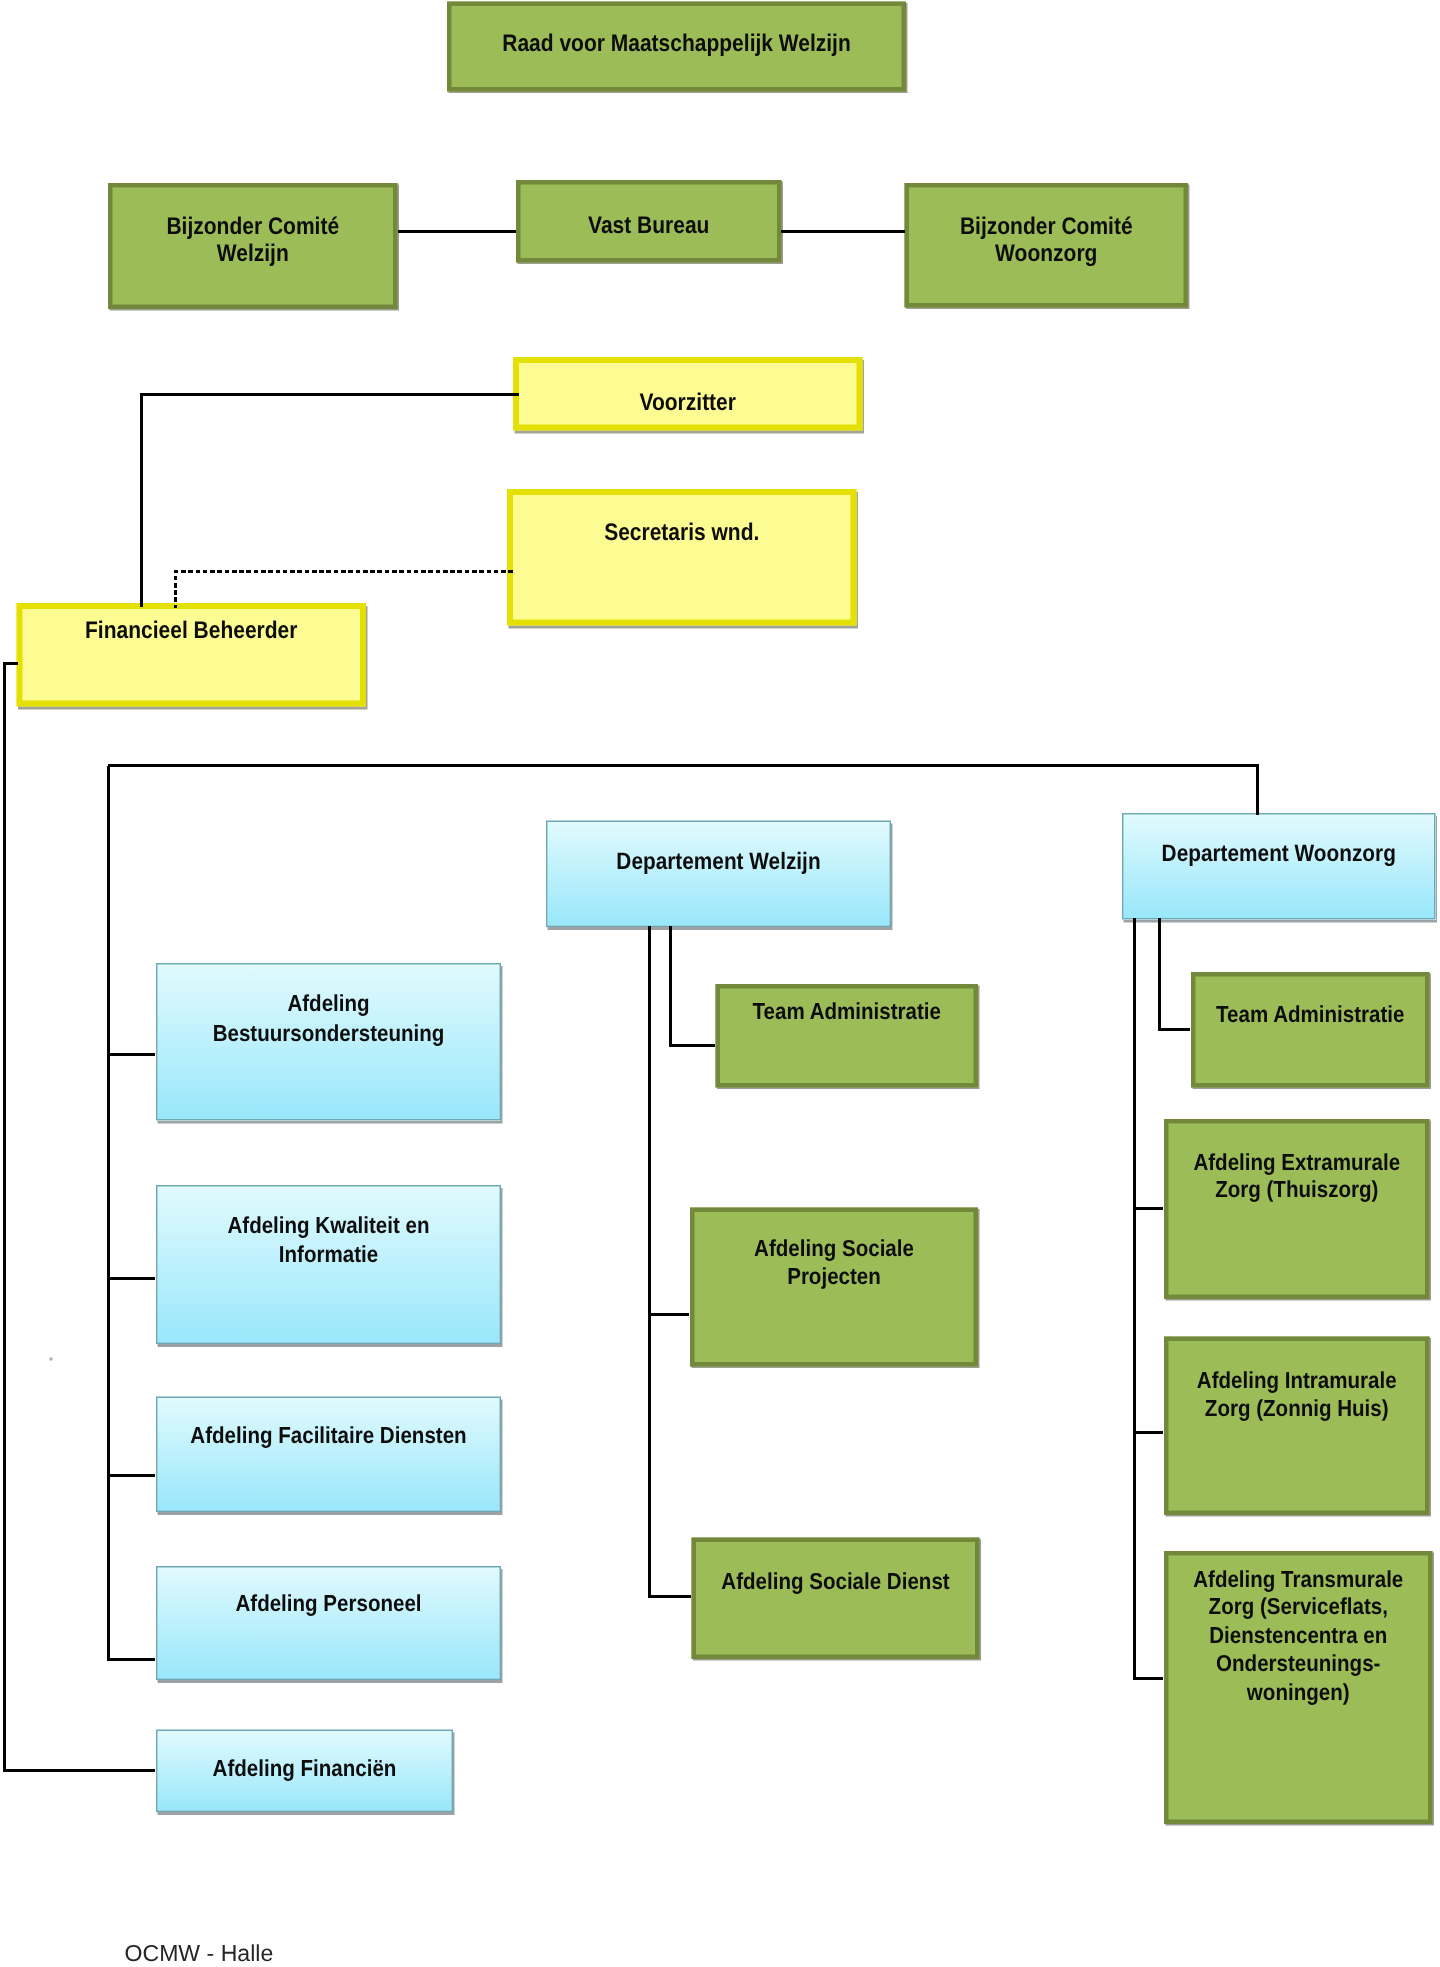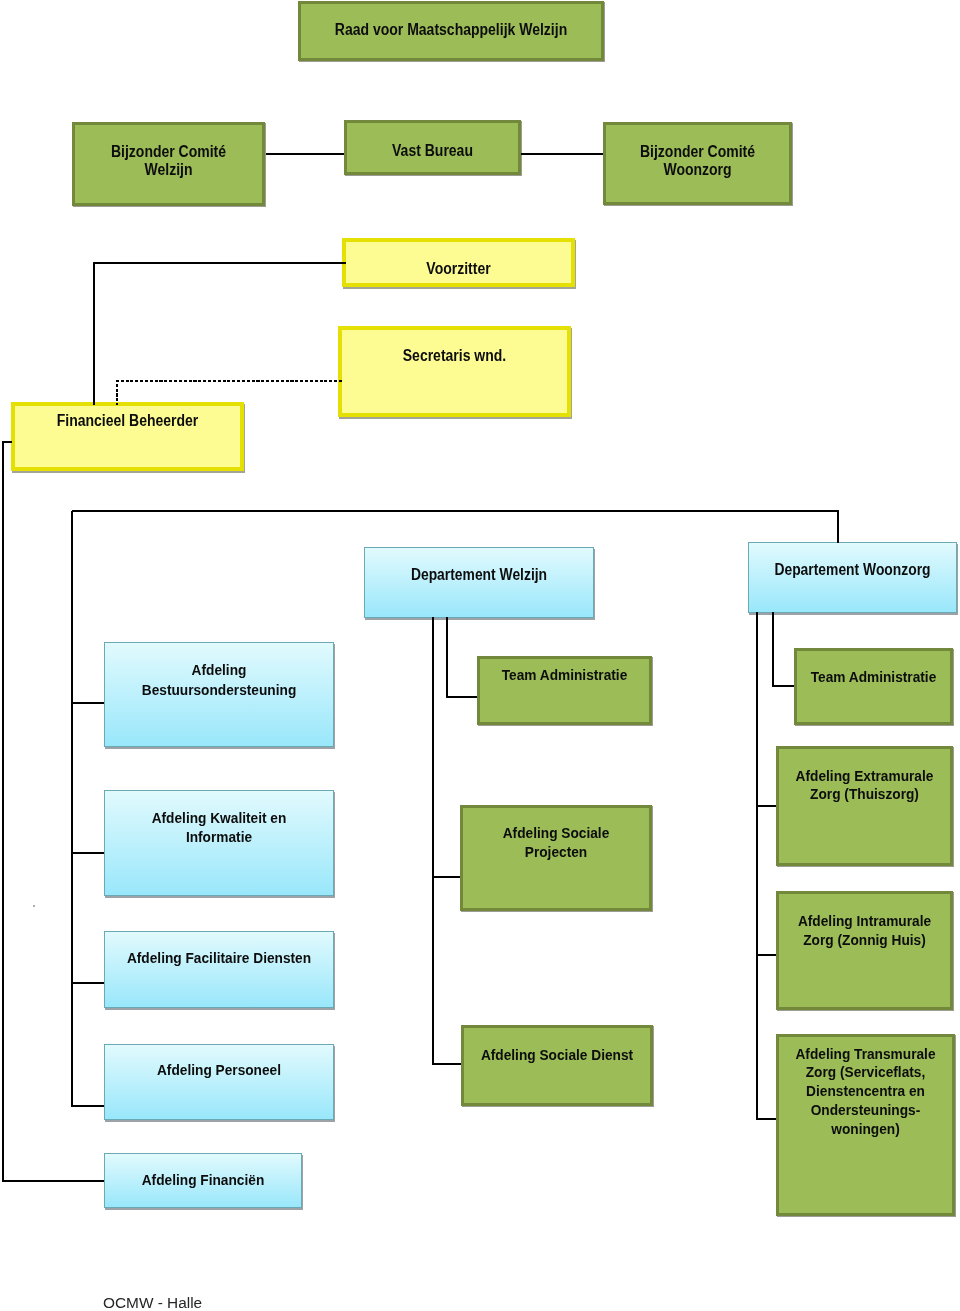--- a/index.html
+++ b/index.html
@@ -92,15 +92,15 @@
 <div class="cap" style="left:776px;top:912.31px;width:177px;font-size:15.4px;line-height:18.8px;transform:scaleX(0.89)">Afdeling Intramurale
 Zorg (Zonnig Huis)</div>
 <div class="cap" style="left:104px;top:1060.31px;width:230px;font-size:15.4px;line-height:19.0px;transform:scaleX(0.89)">Afdeling Personeel</div>
 <div class="cap" style="left:461px;top:1044.81px;width:192px;font-size:15.4px;line-height:19.0px;transform:scaleX(0.89)">Afdeling Sociale Dienst</div>
 <div class="cap" style="left:776px;top:1044.51px;width:179px;font-size:15.4px;line-height:18.8px;transform:scaleX(0.89)">Afdeling Transmurale
 Zorg (Serviceflats,
 Dienstencentra en
 Ondersteunings-
 woningen)</div>
 <div class="cap" style="left:104px;top:1170.41px;width:198px;font-size:15.4px;line-height:19.0px;transform:scaleX(0.89)">Afdeling Financiën</div>
-<div class="footer" style="left:103px;top:1293.21px;font-size:15.4px;line-height:19.0px">OCMW - Halle</div>
+<div class="footer" style="left:83px;top:1293.21px;font-size:15.4px;line-height:19.0px">OCMW - Halle</div>
 <div class="speck" style="left:33px;top:905px"></div>
 </div>
 
 </body></html>

